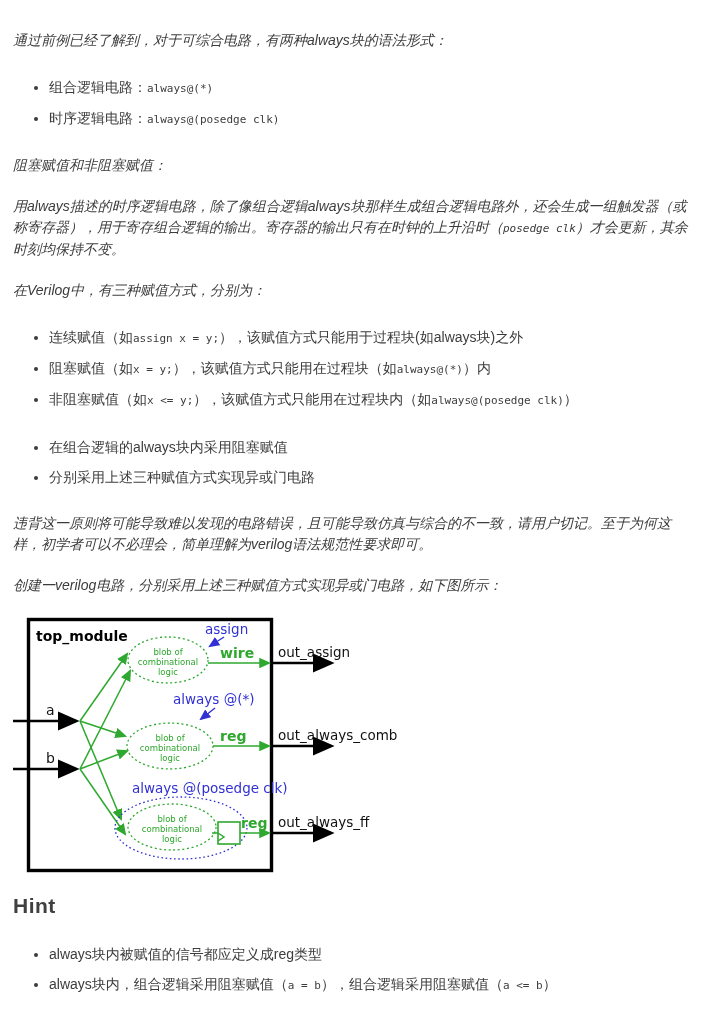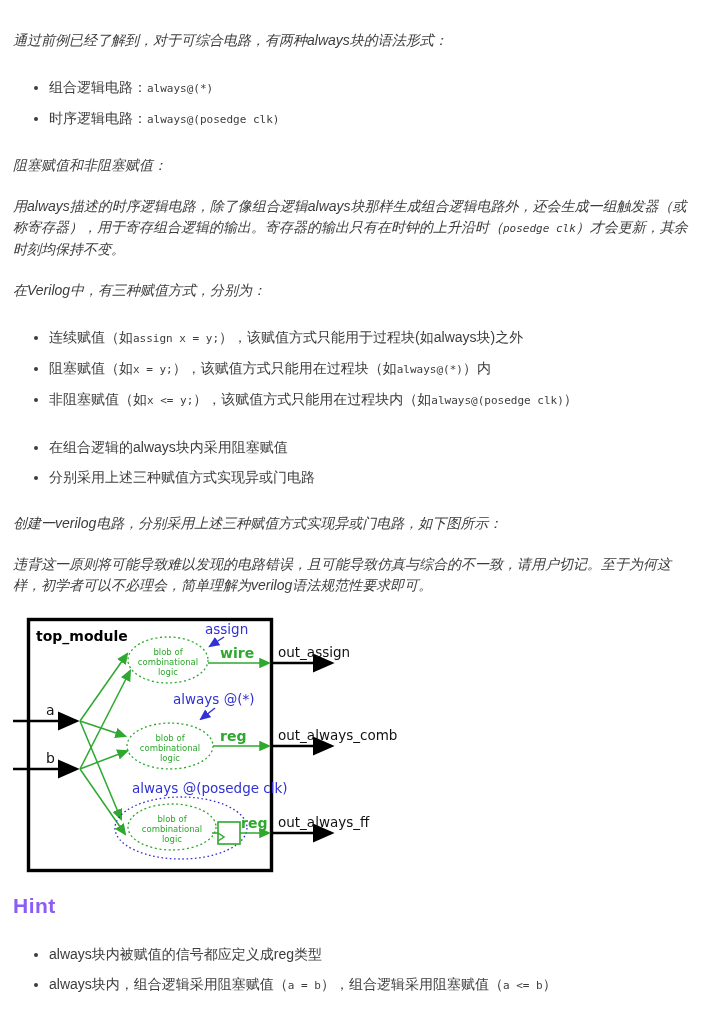--- a/index.html
+++ b/index.html
@@ -20,21 +20,21 @@
   }
   p.para{font-size:14px;line-height:21px;margin:20px 0;font-style:italic;}
   ul.blist{margin:26px 0 25px 0;padding-left:36px;}
   ul.blist li{font-size:14px;line-height:21px;margin:0 0 9px 0;}
   code.icode{
     font-family:"DejaVu Sans Mono","Liberation Mono",monospace;
     font-size:11px;color:var(--c-text);
   }
   figure.diagram{margin:12px 0 0 0;padding:0;}
   h2.hint-title{
-    font-size:21px;font-weight:bold;color:#8b5cf6;
+    font-size:21px;font-weight:bold;color:#404040;
     margin:12px 0 6px 0;letter-spacing:0.5px;
   }
   
   .box-rect{fill:#ffffff;stroke:#000000;stroke-width:3.4px;}
   .ln-black{stroke:#000000;stroke-width:2.4px;fill:none;}
   .ln-green{stroke:var(--c-green);stroke-width:1.5px;fill:none;}
   .ln-blue{stroke:var(--c-blue);stroke-width:1.4px;fill:none;}
   .el-green{fill:none;stroke:var(--c-green);stroke-width:1.3px;stroke-dasharray:2 2.6;}
   .el-blue{fill:none;stroke:var(--c-blue);stroke-width:1.3px;stroke-dasharray:1.6 2.6;}
   .ff-rect{fill:#ffffff;stroke:var(--c-green);stroke-width:1.6px;}
@@ -72,23 +72,23 @@
     <li><span>阻塞赋值（如</span><code class="icode">x = y;</code><span>），该赋值方式只能用在过程块（如</span><code class="icode">always@(*)</code><span>）内</span></li>
     <li><span>非阻塞赋值（如</span><code class="icode">x &lt;= y;</code><span>），该赋值方式只能用在过程块内（如</span><code class="icode">always@(posedge clk)</code><span>）</span></li>
   </ul>
 
 
   <ul class="blist">
     <li>在组合逻辑的always块内采用阻塞赋值</li>
     <li>分别采用上述三种赋值方式实现异或门电路</li>
   </ul>
 
+  <p class="para">违背这一原则将可能导致难以发现的电路错误，且可能导致仿真与综合的不一致，请用户切记。至于为何这样，初学者可以不必理会，简单理解为verilog语法规范性要求即可。</p>
+
   <p class="para">创建一verilog电路，分别采用上述三种赋值方式实现异或门电路，如下图所示：</p>
-
-  <p class="para">违背这一原则将可能导致难以发现的电路错误，且可能导致仿真与综合的不一致，请用户切记。至于为何这样，初学者可以不必理会，简单理解为verilog语法规范性要求即可。</p>
 
   <figure class="diagram">
     <svg width="400" height="262" viewBox="0 0 400 262">
       <defs>
         <marker id="mBlack" markerWidth="9" markerHeight="8" refX="7.5" refY="4" orient="auto">
           <path d="M0,0 L9,4 L0,8 Z" class="fill-black"></path>
         </marker>
         <marker id="mGreen" markerWidth="8" markerHeight="7" refX="6.5" refY="3.5" orient="auto">
           <path d="M0,0 L8,3.5 L0,7 Z" class="fill-green"></path>
         </marker>

